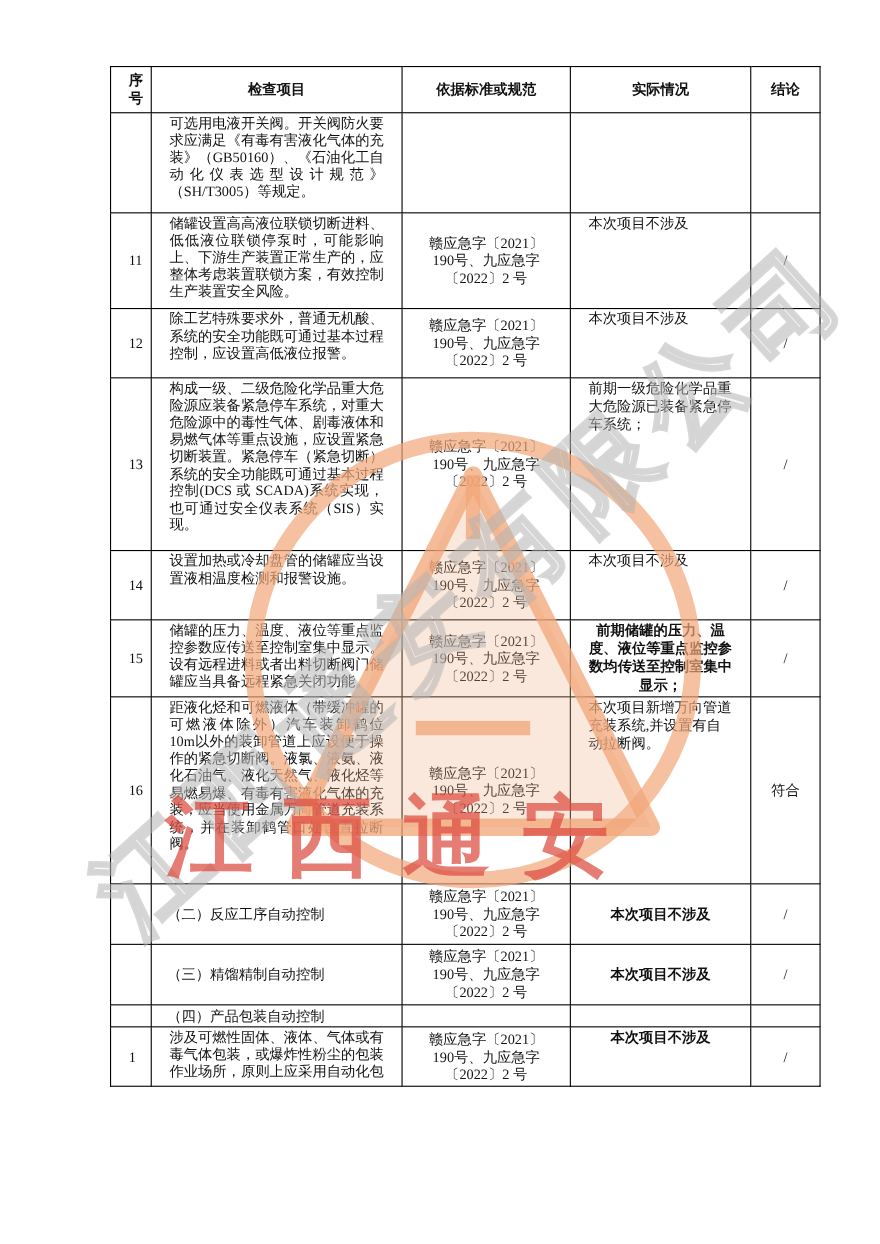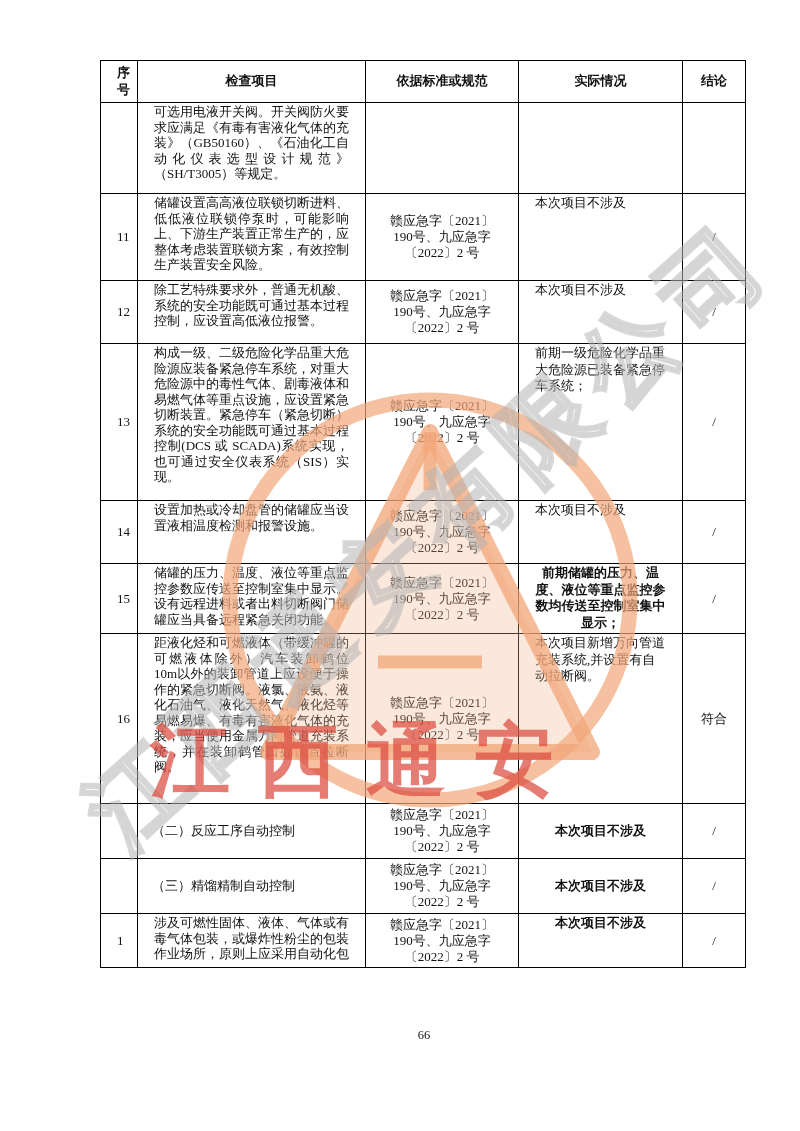--- a/index.html
+++ b/index.html
@@ -228,27 +228,33 @@
       </tr>
 
       <tr style="height:55px" class="sec">
         <td class="no"></td>
         <td class="item">（三）精馏精制自动控制</td>
         <td class="basis">赣应急字〔2021〕190号、九应急字〔2022〕2 号</td>
         <td class="actual ctr mid">本次项目不涉及</td>
         <td class="concl">/</td>
       </tr>
 
+      <tr style="height:20px" class="sec">
+        <td class="no"></td>
+        <td class="item">（四）产品包装自动控制</td>
+        <td class="basis"></td>
+        <td class="actual"></td>
+        <td class="concl"></td>
+      </tr>
 
       <tr style="height:54px">
         <td class="no">1</td>
         <td class="item">涉及可燃性固体、液体、气体或有毒气体包装，或爆炸性粉尘的包装作业场所，原则上应采用自动化包</td>
         <td class="basis">赣应急字〔2021〕190号、九应急字〔2022〕2 号</td>
         <td class="actual ctr">本次项目不涉及</td>
         <td class="concl">/</td>
       </tr>
     </tbody>
         </table>
     </div>
   </div>
 
-  <div class="page-num">66</div>
 </div>
 
 </body></html>

